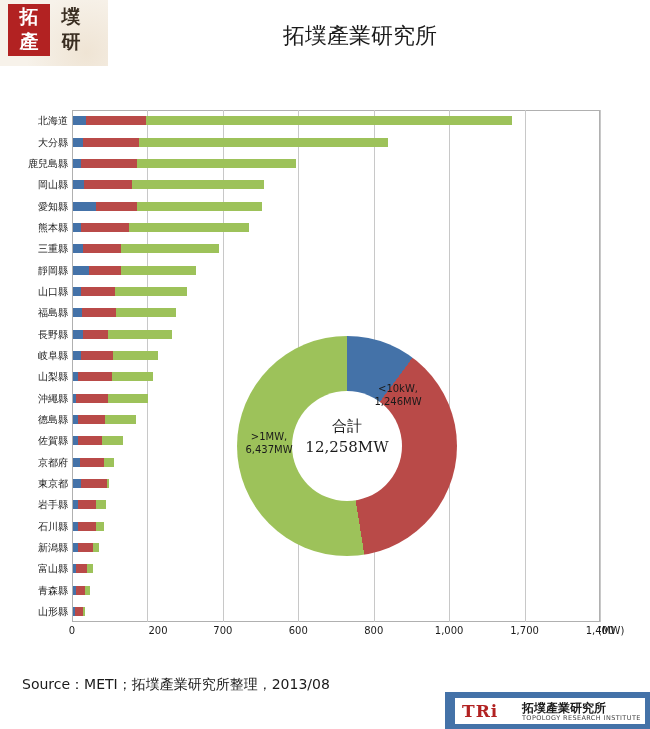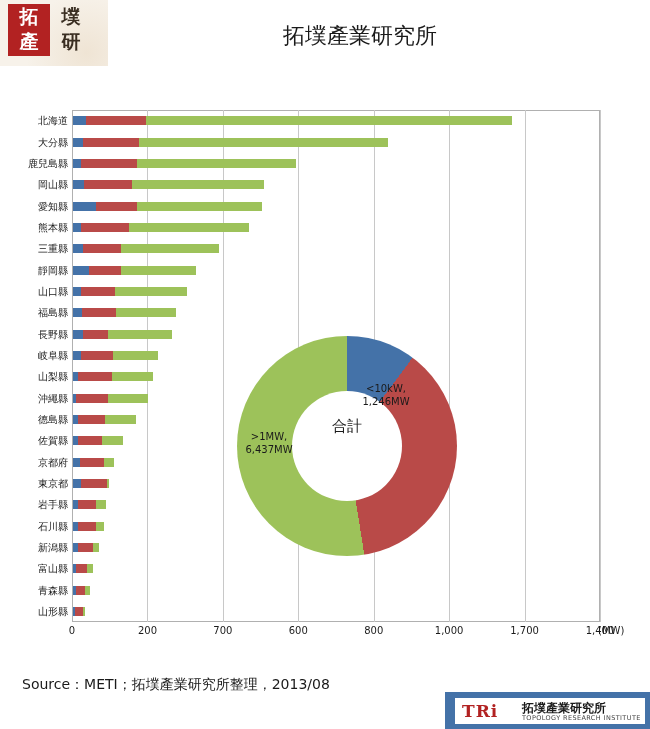--- a/index.html
+++ b/index.html
@@ -433,37 +433,38 @@
         <div class="seg s3" style="left: 12.0686px; width: 4.52571px;"></div>
       </div>
       <div class="bar-row" style="top: 502.833px; width: 528px;">
         <div class="seg s1" style="left: 0px; width: 2.26286px;"></div>
         <div class="seg s2" style="left: 2.26286px; width: 7.54286px;"></div>
         <div class="seg s3" style="left: 9.80571px; width: 2.26286px;"></div>
       </div>
     </div>
   <div id="xticks">
       <div class="xtick" style="left: 47px;">0</div>
-      <div class="xtick" style="left: 107px; text-align: right;">200</div>
+      <div class="xtick" style="left: 133px;">200</div>
       <div class="xtick" style="left: 197.857px;">700</div>
       <div class="xtick" style="left: 273.286px;">600</div>
       <div class="xtick" style="left: 348.714px;">800</div>
       <div class="xtick" style="left: 424.143px;">1,000</div>
       <div class="xtick" style="left: 499.571px;">1,700</div>
       <div class="xtick" style="left: 575px;">1,400</div>
     </div>
   <div class="xunit">(MW)</div>
 
   <div class="donut-wrap">
     <div class="donut" id="donut-ring" style="background: conic-gradient(rgb(68, 114, 168) 0deg, rgb(68, 114, 168) 36.59deg, rgb(185, 74, 72) 36.59deg, rgb(185, 74, 72) 170.95deg, rgb(157, 194, 90) 170.95deg, rgb(157, 194, 90) 360deg);"></div>
     <div class="donut-hole"></div>
     <div class="donut-center">
       <div>合計</div>
-    </div>
-    <div class="donut-lbl" style="left:112px; top:46px; width:74px;">
+      <div>12,258MW</div>
+    </div>
+    <div class="donut-lbl" style="left:124px; top:46px; width:74px;">
       <div>&lt;10kW,</div>
       <div>1,246MW</div>
     </div>
     <div class="donut-lbl" style="left:-8px; top:94px; width:80px;">
       <div>&gt;1MW,</div>
       <div>6,437MW</div>
     </div>
   </div>
 
 </div>

